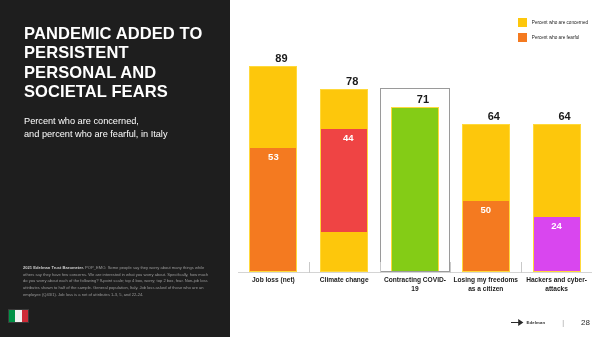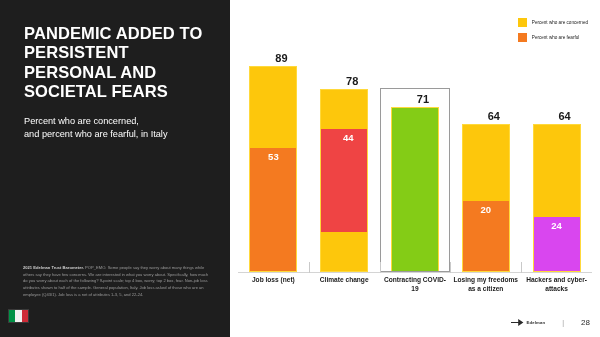--- a/index.html
+++ b/index.html
@@ -253,21 +253,21 @@
               <div class="bar-total" style="height: 164.72px; background: #84cc16;">
                 <div class="top-label">71</div>
               </div>
             </div>
           </div>
           <div class="bar-col">
             <div class="bar-wrap">
               <div class="bar-total" style="height: 148.48px; background: rgb(253, 199, 12);">
                 <div class="top-label">64</div>
                 <div class="bar-sub" style="height: 69.6px; background: rgb(244, 122, 32);">
-                  <span class="sub-label">20</span>
+                  <span class="sub-label">50</span>
                 </div>
               </div>
             </div>
           </div>
           <div class="bar-col">
             <div class="bar-wrap">
               <div class="bar-total" style="height: 148.48px; background: rgb(253, 199, 12);">
                 <div class="top-label">64</div>
                 <div class="bar-sub" style="height: 54px; background: #d946ef;">
                   <span class="sub-label">24</span>

